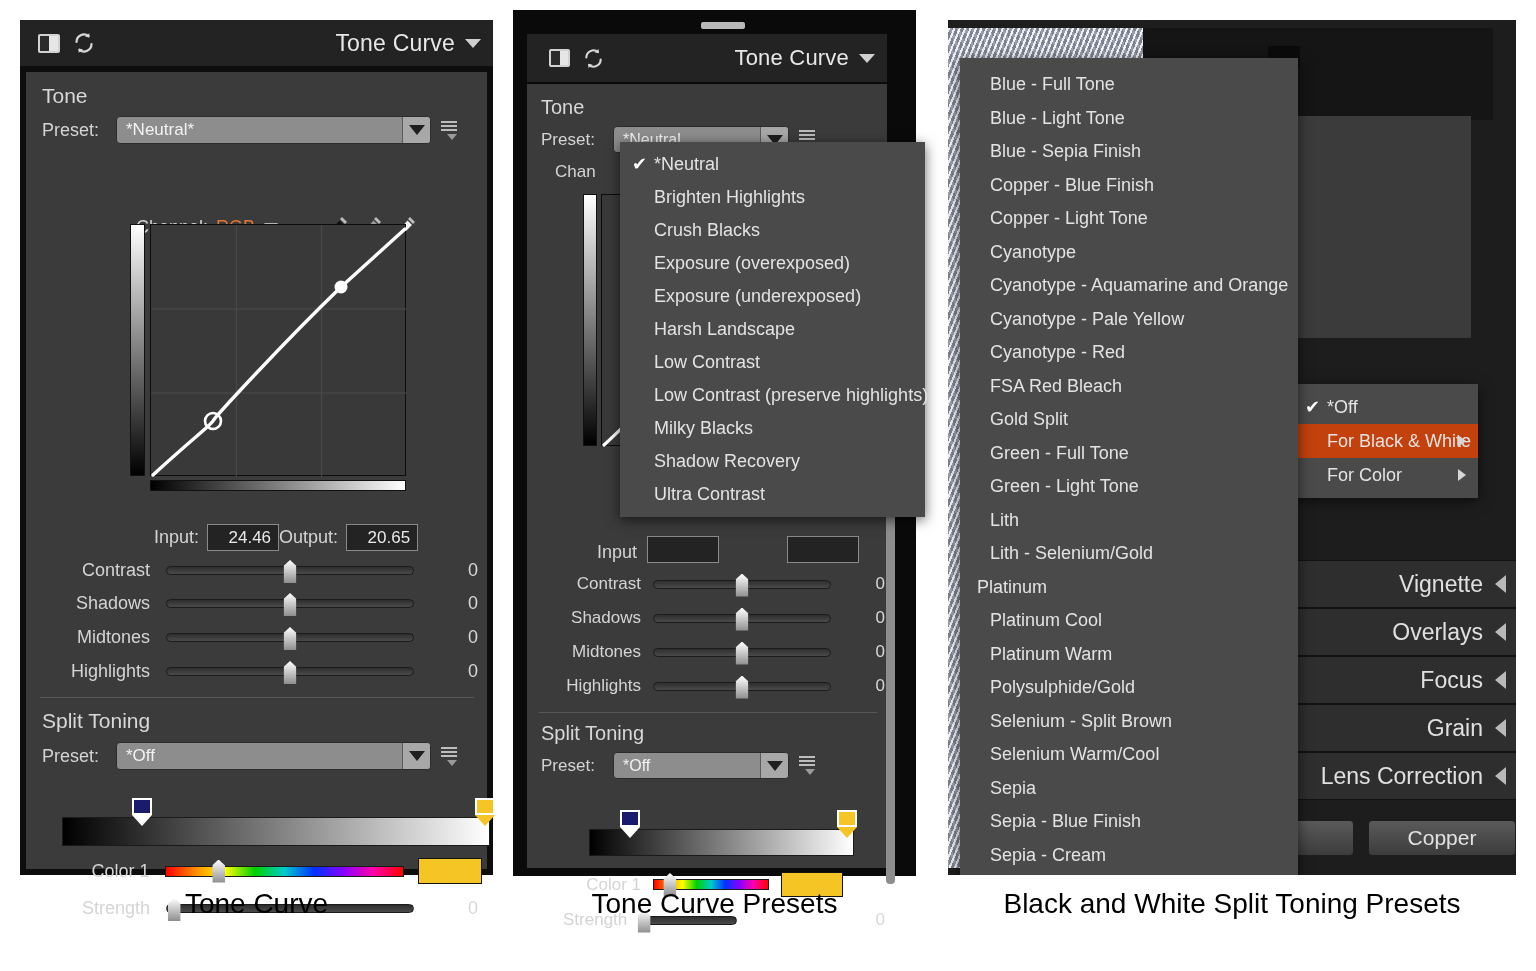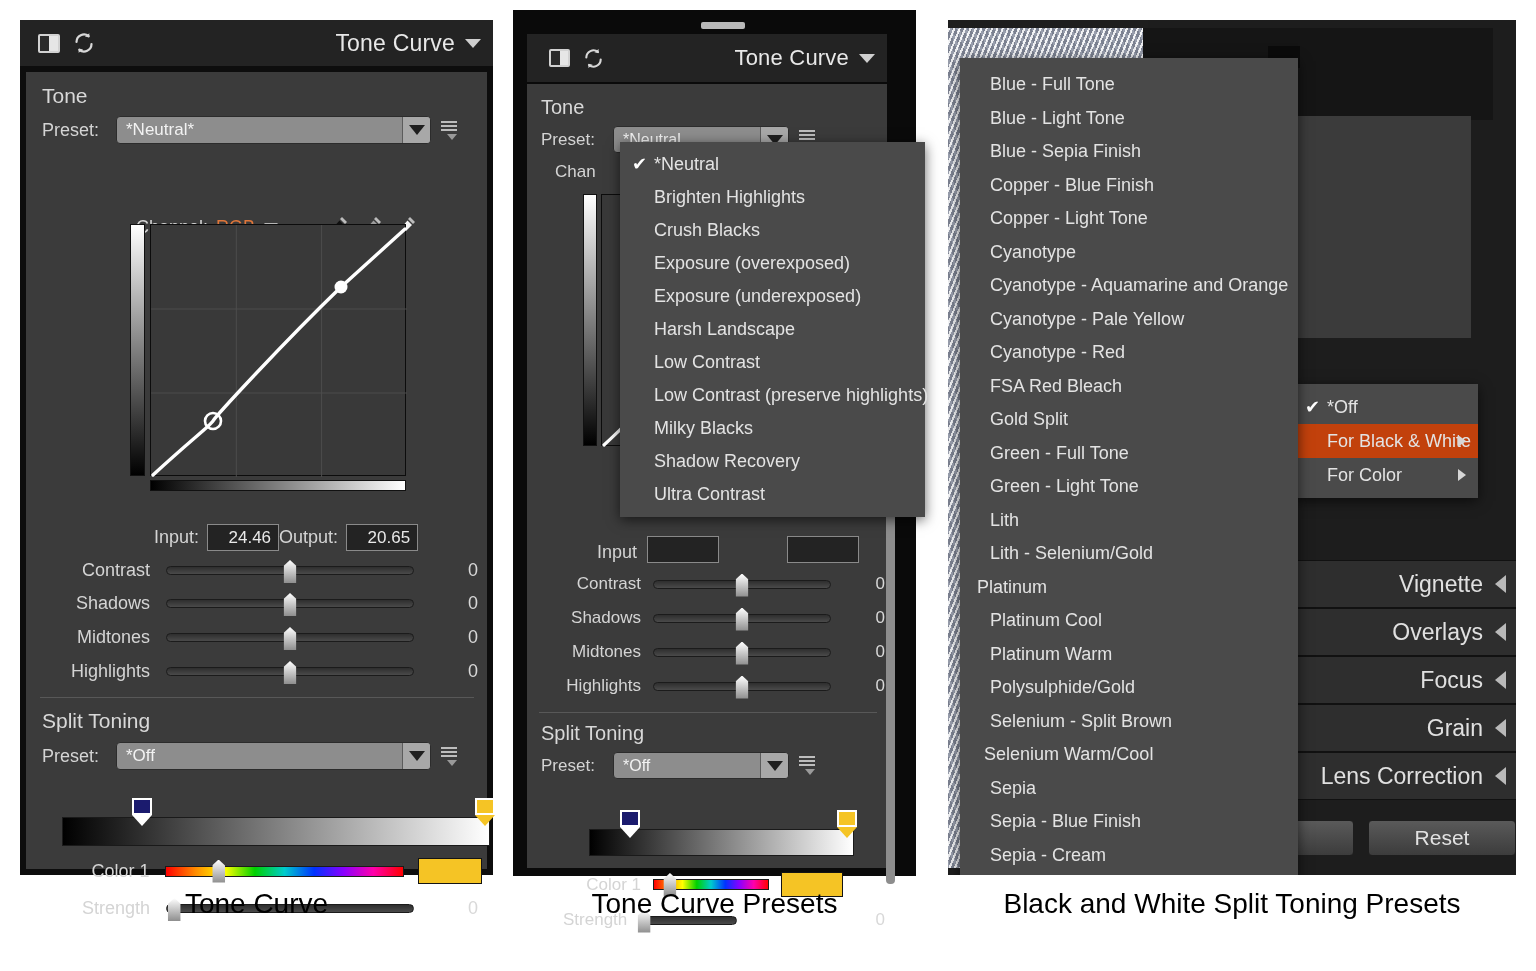--- a/index.html
+++ b/index.html
@@ -493,21 +493,21 @@
   </div>
   <div class="secbar" style="position:absolute;left:200px;top:732px;width:368px;height:48px;font-size:23px;">
     <span>Lens Correction</span>
     <span class="caret"></span>
   </div>
 
   <div class="btn" style="position:absolute;left:258px;top:800px;width:148px;height:36px;font-size:21px;">
     <span>ous</span>
   </div>
   <div class="btn" style="position:absolute;left:420px;top:800px;width:148px;height:36px;font-size:21px;">
-    <span>Reset</span>
+    <span>Copper</span>
   </div>
 
   <div class="menu" style="left:345px; top:364px; width:185px; background:#4a4a4a;">
     <div class="mi checked" style="font-size:18px;line-height:30px;">*Off</div>
     <div class="mi hl" style="font-size:18px;line-height:30px;">
       <span>For Black &amp; White</span>
       <span class="arrow"></span>
     </div>
     <div class="mi" style="font-size:18px;line-height:30px;">
       <span>For Color</span>
@@ -529,21 +529,21 @@
     <div class="mi" style="font-size:18px;line-height:29.5px;padding-left:30px;">Gold Split</div>
     <div class="mi" style="font-size:18px;line-height:29.5px;padding-left:30px;">Green - Full Tone</div>
     <div class="mi" style="font-size:18px;line-height:29.5px;padding-left:30px;">Green - Light Tone</div>
     <div class="mi" style="font-size:18px;line-height:29.5px;padding-left:30px;">Lith</div>
     <div class="mi" style="font-size:18px;line-height:29.5px;padding-left:30px;">Lith - Selenium/Gold</div>
     <div class="mi" style="font-size:18px;line-height:29.5px;padding-left:17px;">Platinum</div>
     <div class="mi" style="font-size:18px;line-height:29.5px;padding-left:30px;">Platinum Cool</div>
     <div class="mi" style="font-size:18px;line-height:29.5px;padding-left:30px;">Platinum Warm</div>
     <div class="mi" style="font-size:18px;line-height:29.5px;padding-left:30px;">Polysulphide/Gold</div>
     <div class="mi" style="font-size:18px;line-height:29.5px;padding-left:30px;">Selenium - Split Brown</div>
-    <div class="mi" style="font-size:18px;line-height:29.5px;padding-left:24px;">Selenium Warm/Cool</div>
+    <div class="mi" style="font-size:18px;line-height:29.5px;padding-left:30px;">Selenium Warm/Cool</div>
     <div class="mi" style="font-size:18px;line-height:29.5px;padding-left:30px;">Sepia</div>
     <div class="mi" style="font-size:18px;line-height:29.5px;padding-left:30px;">Sepia - Blue Finish</div>
     <div class="mi" style="font-size:18px;line-height:29.5px;padding-left:30px;">Sepia - Cream</div>
 
   </div>
 </div>
 
 <div class="caption" style="left:948px; top:888px; width:568px;">Black and White Split Toning Presets</div>
 
 </body></html>

